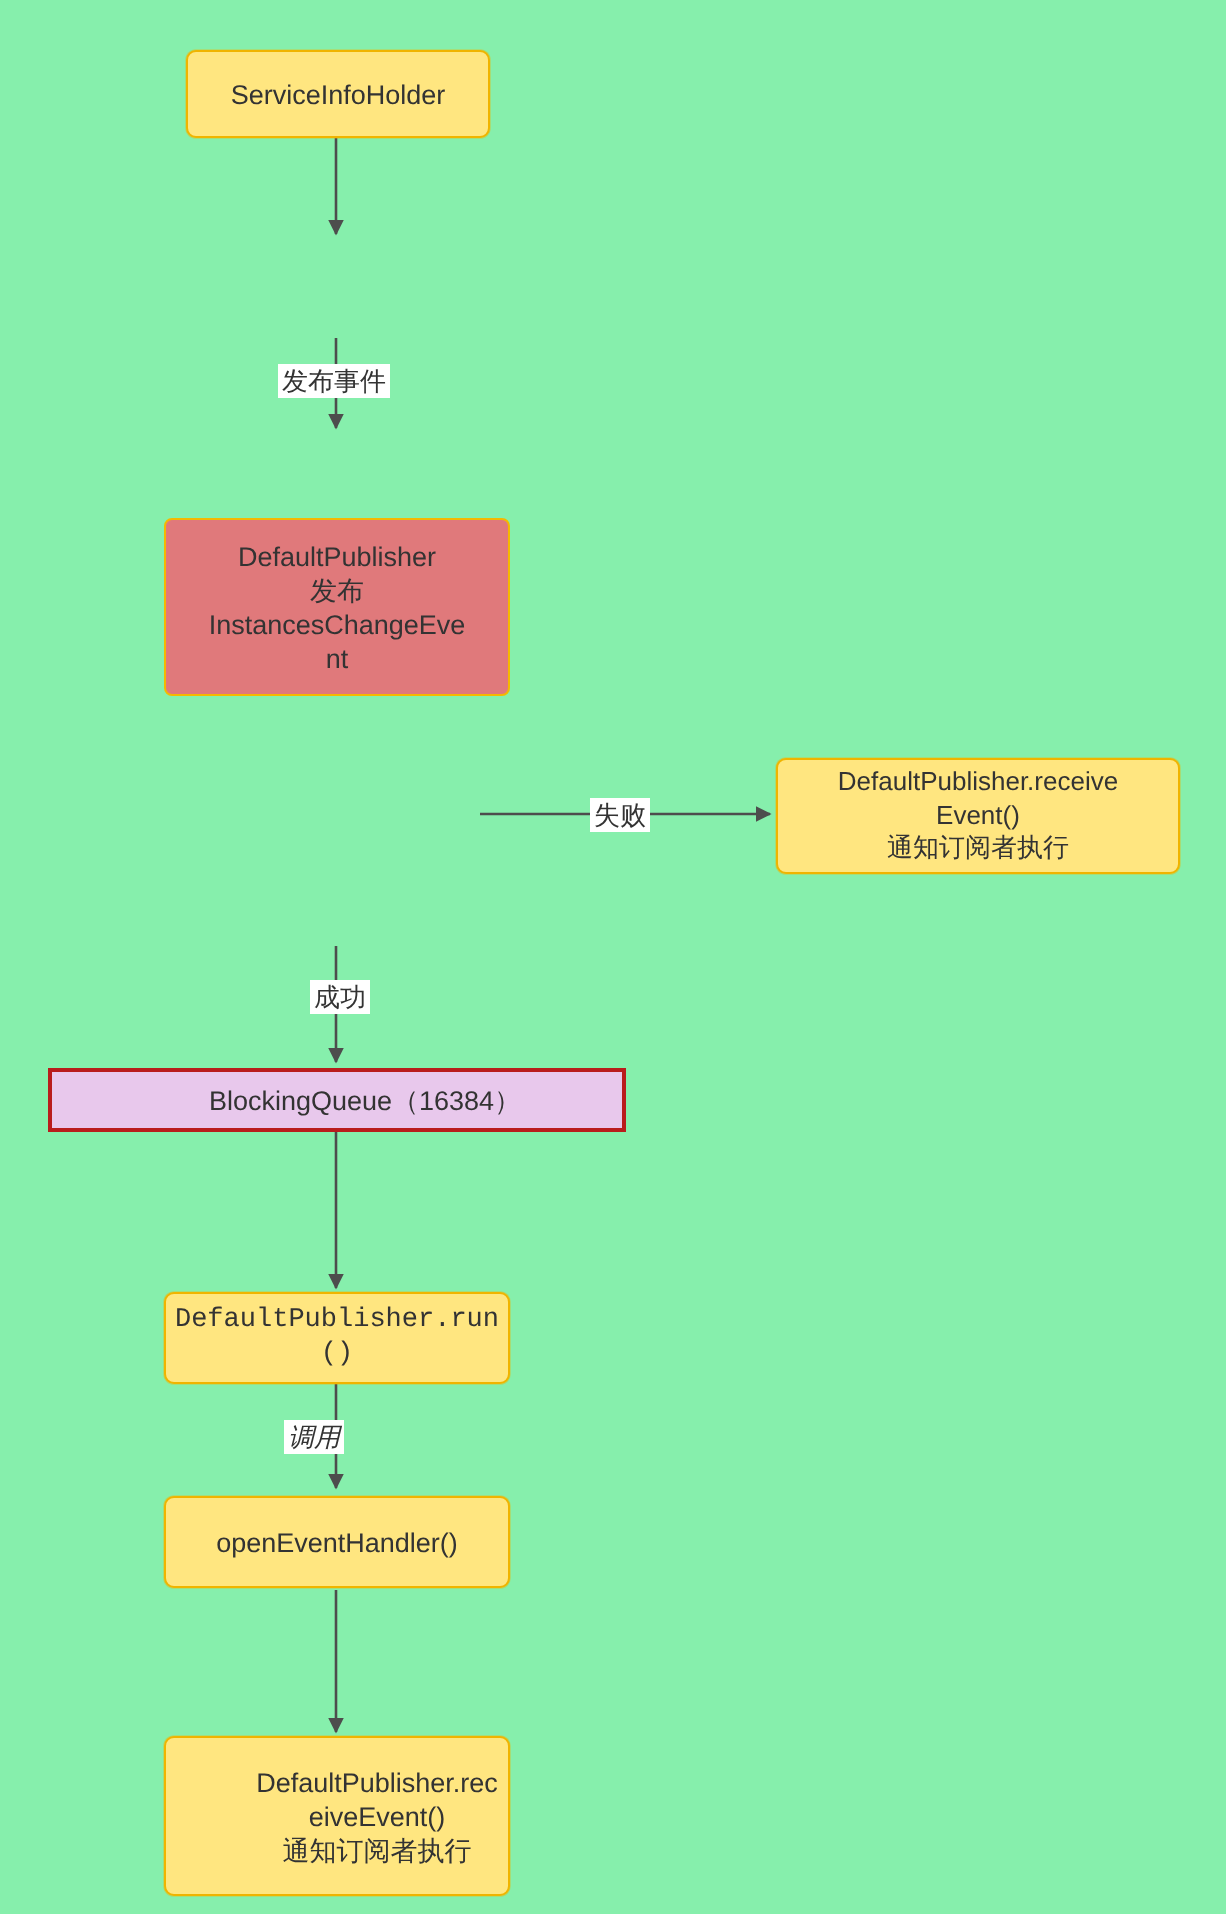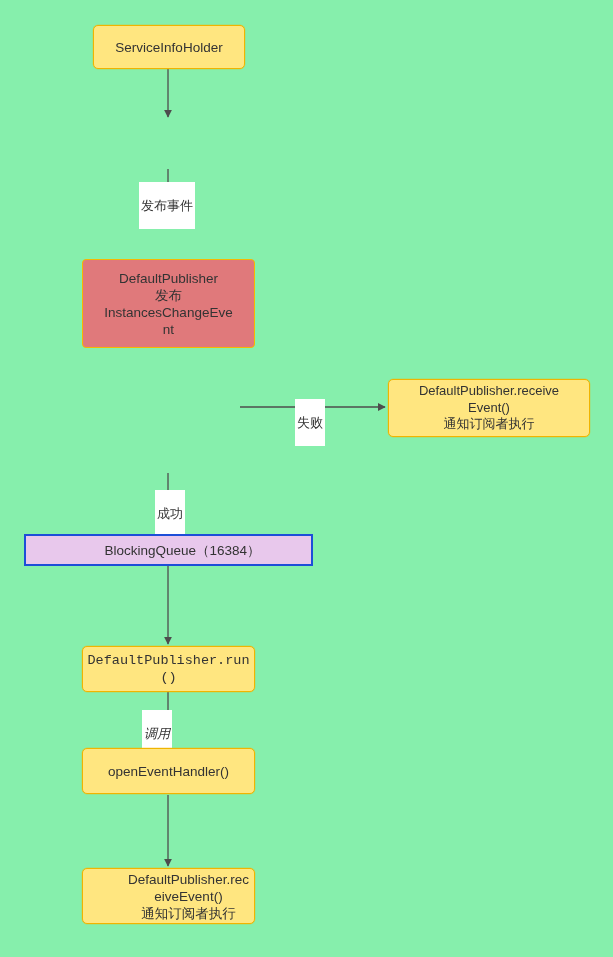--- a/index.html
+++ b/index.html
@@ -34,21 +34,21 @@
     border-radius: 5px;
     box-shadow: 0 0 0 0.4px rgba(240,180,0,0.4);
   }
   .node-red {
     background: #e0797b;
     border: 1.8px solid #f5b800;
     border-radius: 4px;
   }
   .node-purple {
     background: #e8c8ec;
-    border: 2px solid #1d4ed8;
+    border: 2px solid #b91c1c;
     border-radius: 0px;
     padding-left: 28px;
   }
   .diamond-wrap {
     position: absolute;
     z-index: 3;
   }
   .diamond-shape {
     position: absolute;
     left: 0; top: 0;
@@ -74,21 +74,21 @@
     height: 957px;
     z-index: 1;
     pointer-events: none;
   }
   .edge-label {
     position: absolute;
     background: #ffffff;
     color: #333333;
     font-size: 13px;
     line-height: 15px;
-    padding: 16px 2px;
+    padding: 1px 2px;
     z-index: 2;
     white-space: nowrap;
   }
 </style>
 </head>
 <body>
 
 <div id="canvas">
 
   <svg class="edge-svg" viewBox="0 0 613 957">
@@ -150,19 +150,19 @@
   </div>
 
   <div class="edge-label" style="left:142px; top:710px;font-style:italic;">
     <span>调用</span>
   </div>
 
   <div class="node node-yellow" style="left:82px; top:748px; width:173px; height:46px;">
     <span>openEventHandler()</span>
   </div>
 
-  <div class="node node-yellow" style="left:82px; top:868px; width:173px; height:56px;padding-left:40px;">
+  <div class="node node-yellow" style="left:82px; top:868px; width:173px; height:80px;padding-left:40px;">
     <span>DefaultPublisher.rec
 eiveEvent()
 通知订阅者执行</span>
   </div>
 
 </div>
 
 </body></html>

